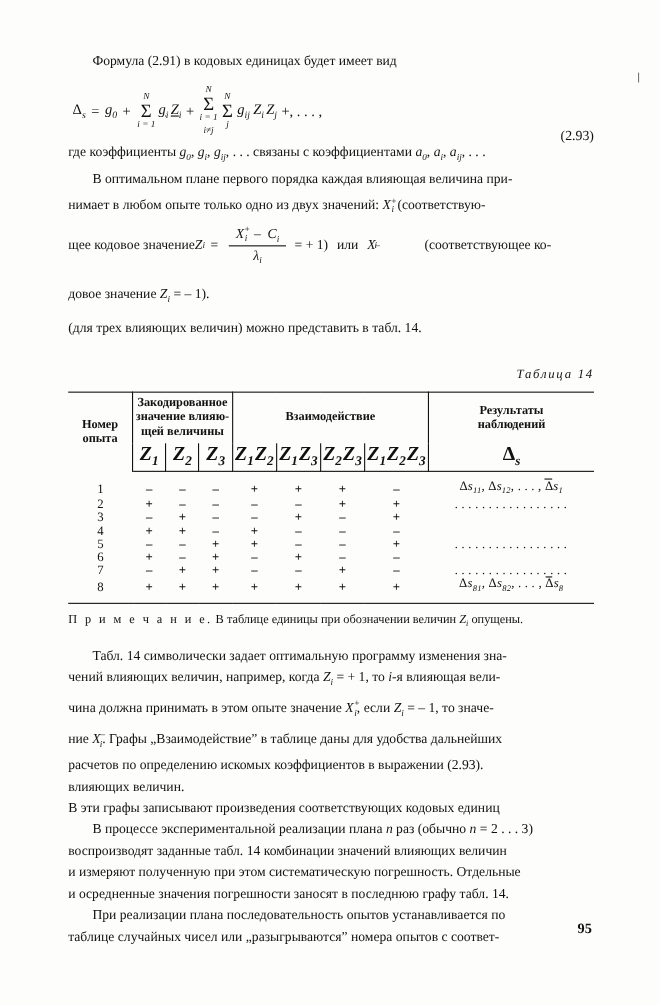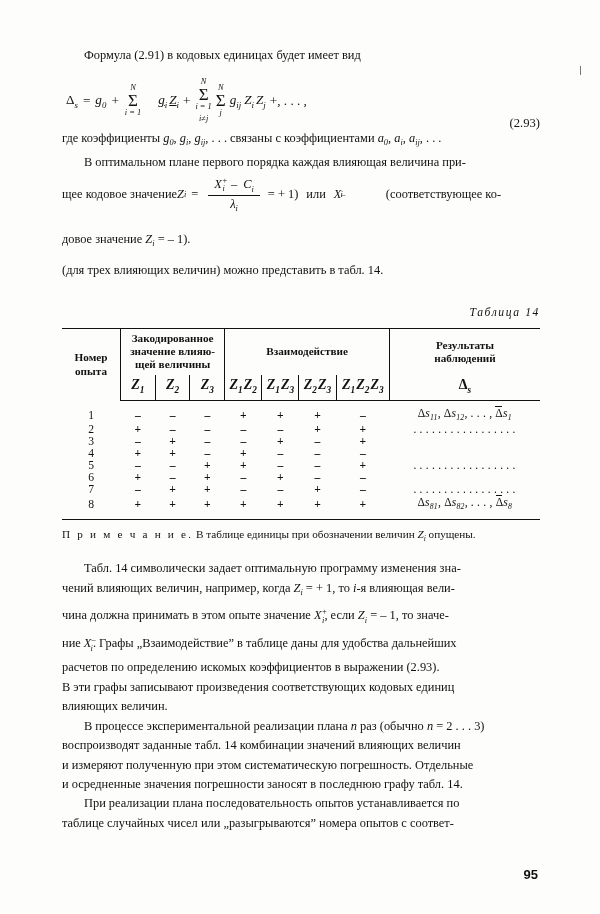--- a/index.html
+++ b/index.html
@@ -126,21 +126,21 @@
     line-height: 13.2px;
   }
   .rule-top  { border-top: 1.6px solid #111; }
   .rule-mid  { border-bottom: 1px solid #111; }
   .rule-bot  { border-bottom: 1.6px solid #111; }
   .vr { border-right: 1.1px solid #111; }
   .vr-thick { border-right: 1.6px solid #111; }
   th.sub-head {
     font-weight: normal;
     font-style: italic;
-    font-size: 14px;
+    font-size: 18px;
     padding: 7px 2px 8px 2px;
   }
   table.plan td {
     text-align: center;
     font-size: 11.6px;
     padding: 0;
     height: 12.1px;
     line-height: 12.1px;
     font-family: "Liberation Serif", serif;
   }
@@ -159,24 +159,24 @@
   }
   .note {
     font-size: 11.2px;
     margin: 7px 0 0 0;
     line-height: 15px;
   }
   .note .sp { letter-spacing: 2.2px; }
   .pageno {
     position: absolute;
     right: 62px;
-    top: 867px;
+    top: 836px;
     font-size: 13px;
     font-weight: bold;
-    font-family: Liberation Sans, sans-serif;
+    font-family: Liberation Serif, serif;
     margin-left: 20px;
   }
   .tick {
     position: absolute;
     right: 19px;
     top: 66px;
     width: 1px;
     height: 9px;
     background: #777;
   }
@@ -202,21 +202,21 @@
           <span style="font-style:normal;">Δ</span><sub>s</sub>
         </span>
         <span style="margin:0 5px; font-style:normal;">=</span>
         <span><span>g</span><sub>0</sub></span>
         <span style="margin:0 5px; font-style:normal;">+</span>
         <span class="sum">
           <span class="lim">N</span>
           <span class="sigma">Σ</span>
           <span class="lim">i = 1</span>
         </span>
-        <span style="margin-left:16px;text-decoration:underline;">
+        <span style="margin-left:2px;text-decoration:underline;">
           <span>g</span><sub>i</sub><span style="margin-left:2px;">Z</span><sub>i</sub>
         </span>
         <span style="margin:0 4px; font-style:normal;">+</span>
         <span class="sum">
           <span class="lim">N</span>
           <span class="sigma">Σ</span>
           <span class="lim">i = 1</span>
           <span class="lim" style="margin-top:3px;">i≠j</span>
         </span>
         <span class="sum" style="margin-left:3px;">
@@ -233,20 +233,23 @@
     </div>
 
     <div class="spacer-sm"></div>
 
     <p class="body-text">
       <span>где коэффициенты </span><i>g</i><sub>0</sub><span>, </span><i>g</i><sub>i</sub><span>, </span><i>g</i><sub>ij</sub><span>, . . .  связаны с коэффициентами </span><i>a</i><sub>0</sub><span>, </span><i>a</i><sub>i</sub><span>, </span><i>a</i><sub>ij</sub><span>, . . .</span>
     </p>
 
     <p class="body-text indent">
       <span>В оптимальном плане первого порядка каждая влияющая величина при-</span>
+    </p>
+    <p class="body-text">
+      <span>нимает в любом опыте только одно из двух значений: </span><i>X</i><sup>+</sup><sub style="margin-left:-5px;">i</sub><span> (соответствую-</span>
     </p>
 
     <div class="math-line" style="height:54px; font-style:normal; margin-top:3px;">
       <div class="eqrow" style="font-size:12.4px;">
         <span>щее кодовое значение </span>
         <i>Z</i>
           <sub>i</sub>
         <span style="margin:0 5px;">=</span>
         <span class="frac">
           <span class="num">
@@ -457,24 +460,24 @@
     <p class="body-text">
       <span>чина должна принимать в этом опыте значение </span><i>X</i><sup>+</sup><sub style="margin-left:-5px;">i</sub><span>, если </span><i>Z</i><sub>i</sub><span> = – 1, то значе-</span>
     </p>
     <p class="body-text">
       <span>ние </span><i>X</i><sup>–</sup><sub style="margin-left:-5px;">i</sub><span>. Графы „Взаимодействие” в таблице даны для удобства дальнейших</span>
     </p>
     <p class="body-text">
       <span>расчетов по определению искомых коэффициентов в выражении (2.93).</span>
     </p>
     <p class="body-text">
+      <span>влияющих величин.</span>
+    </p>
+    <p class="body-text">
       <span>В эти графы записывают произведения соответствующих кодовых единиц</span>
-    </p>
-    <p class="body-text">
-      <span>влияющих величин.</span>
     </p>
 
     <p class="body-text indent">
       <span>В процессе экспериментальной реализации плана </span><i>n</i><span> раз (обычно </span><i>n</i><span> = 2 . . . 3)</span>
     </p>
     <p class="body-text">
       <span>воспроизводят заданные табл. 14 комбинации значений влияющих величин</span>
     </p>
     <p class="body-text">
       <span>и измеряют полученную при этом систематическую погрешность. Отдельные</span>

